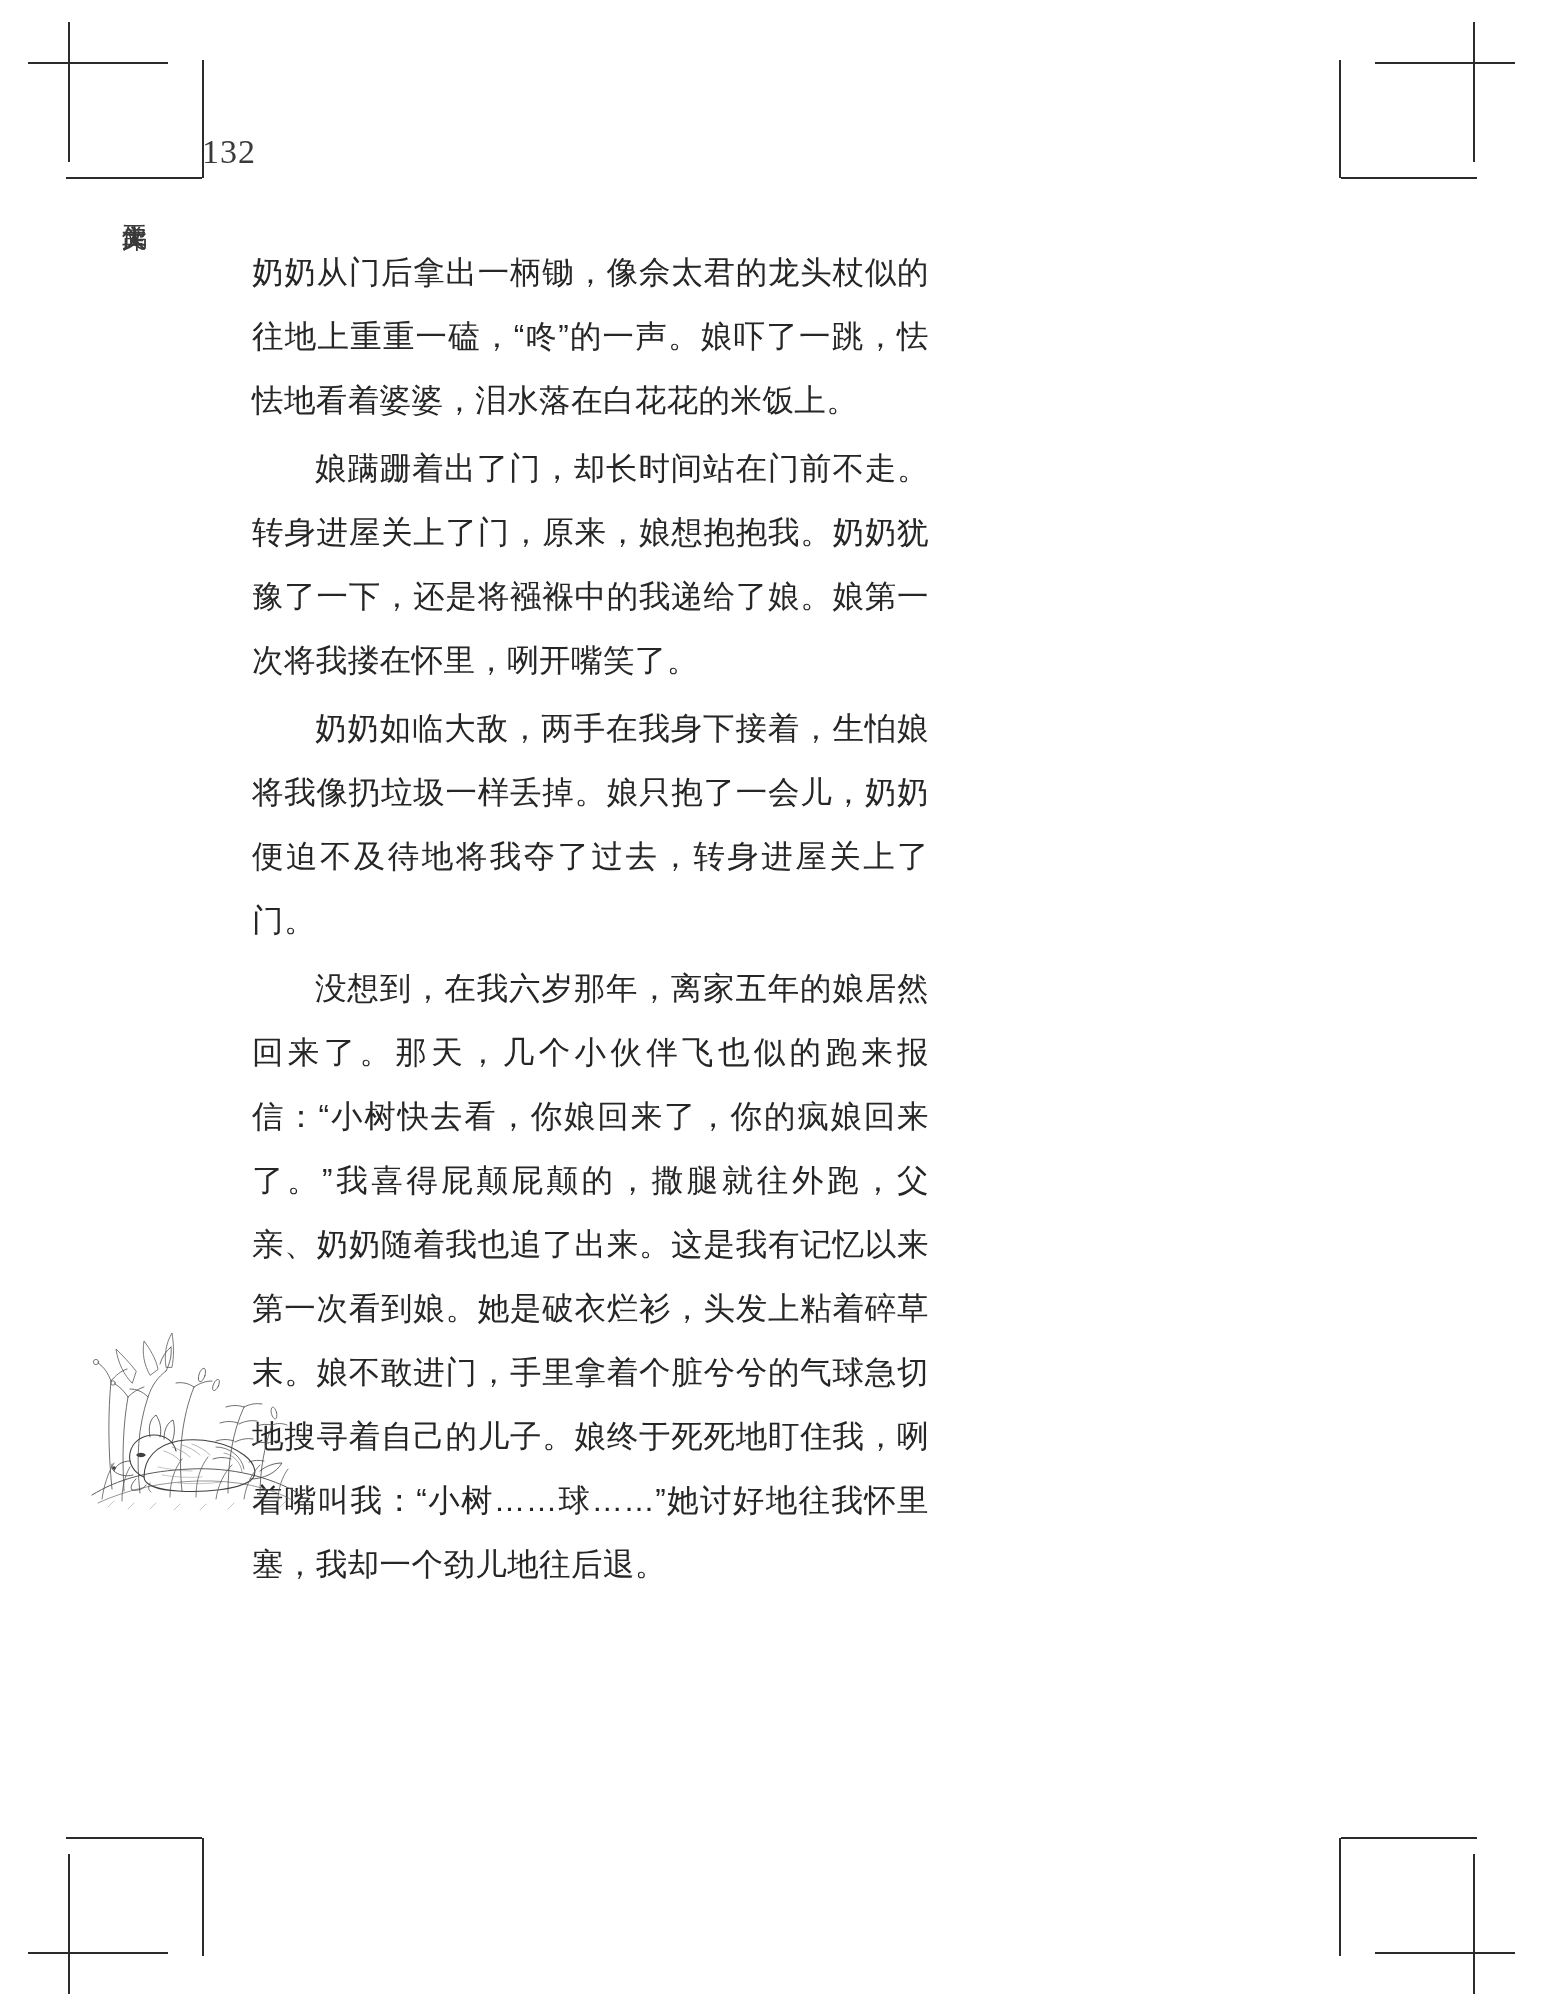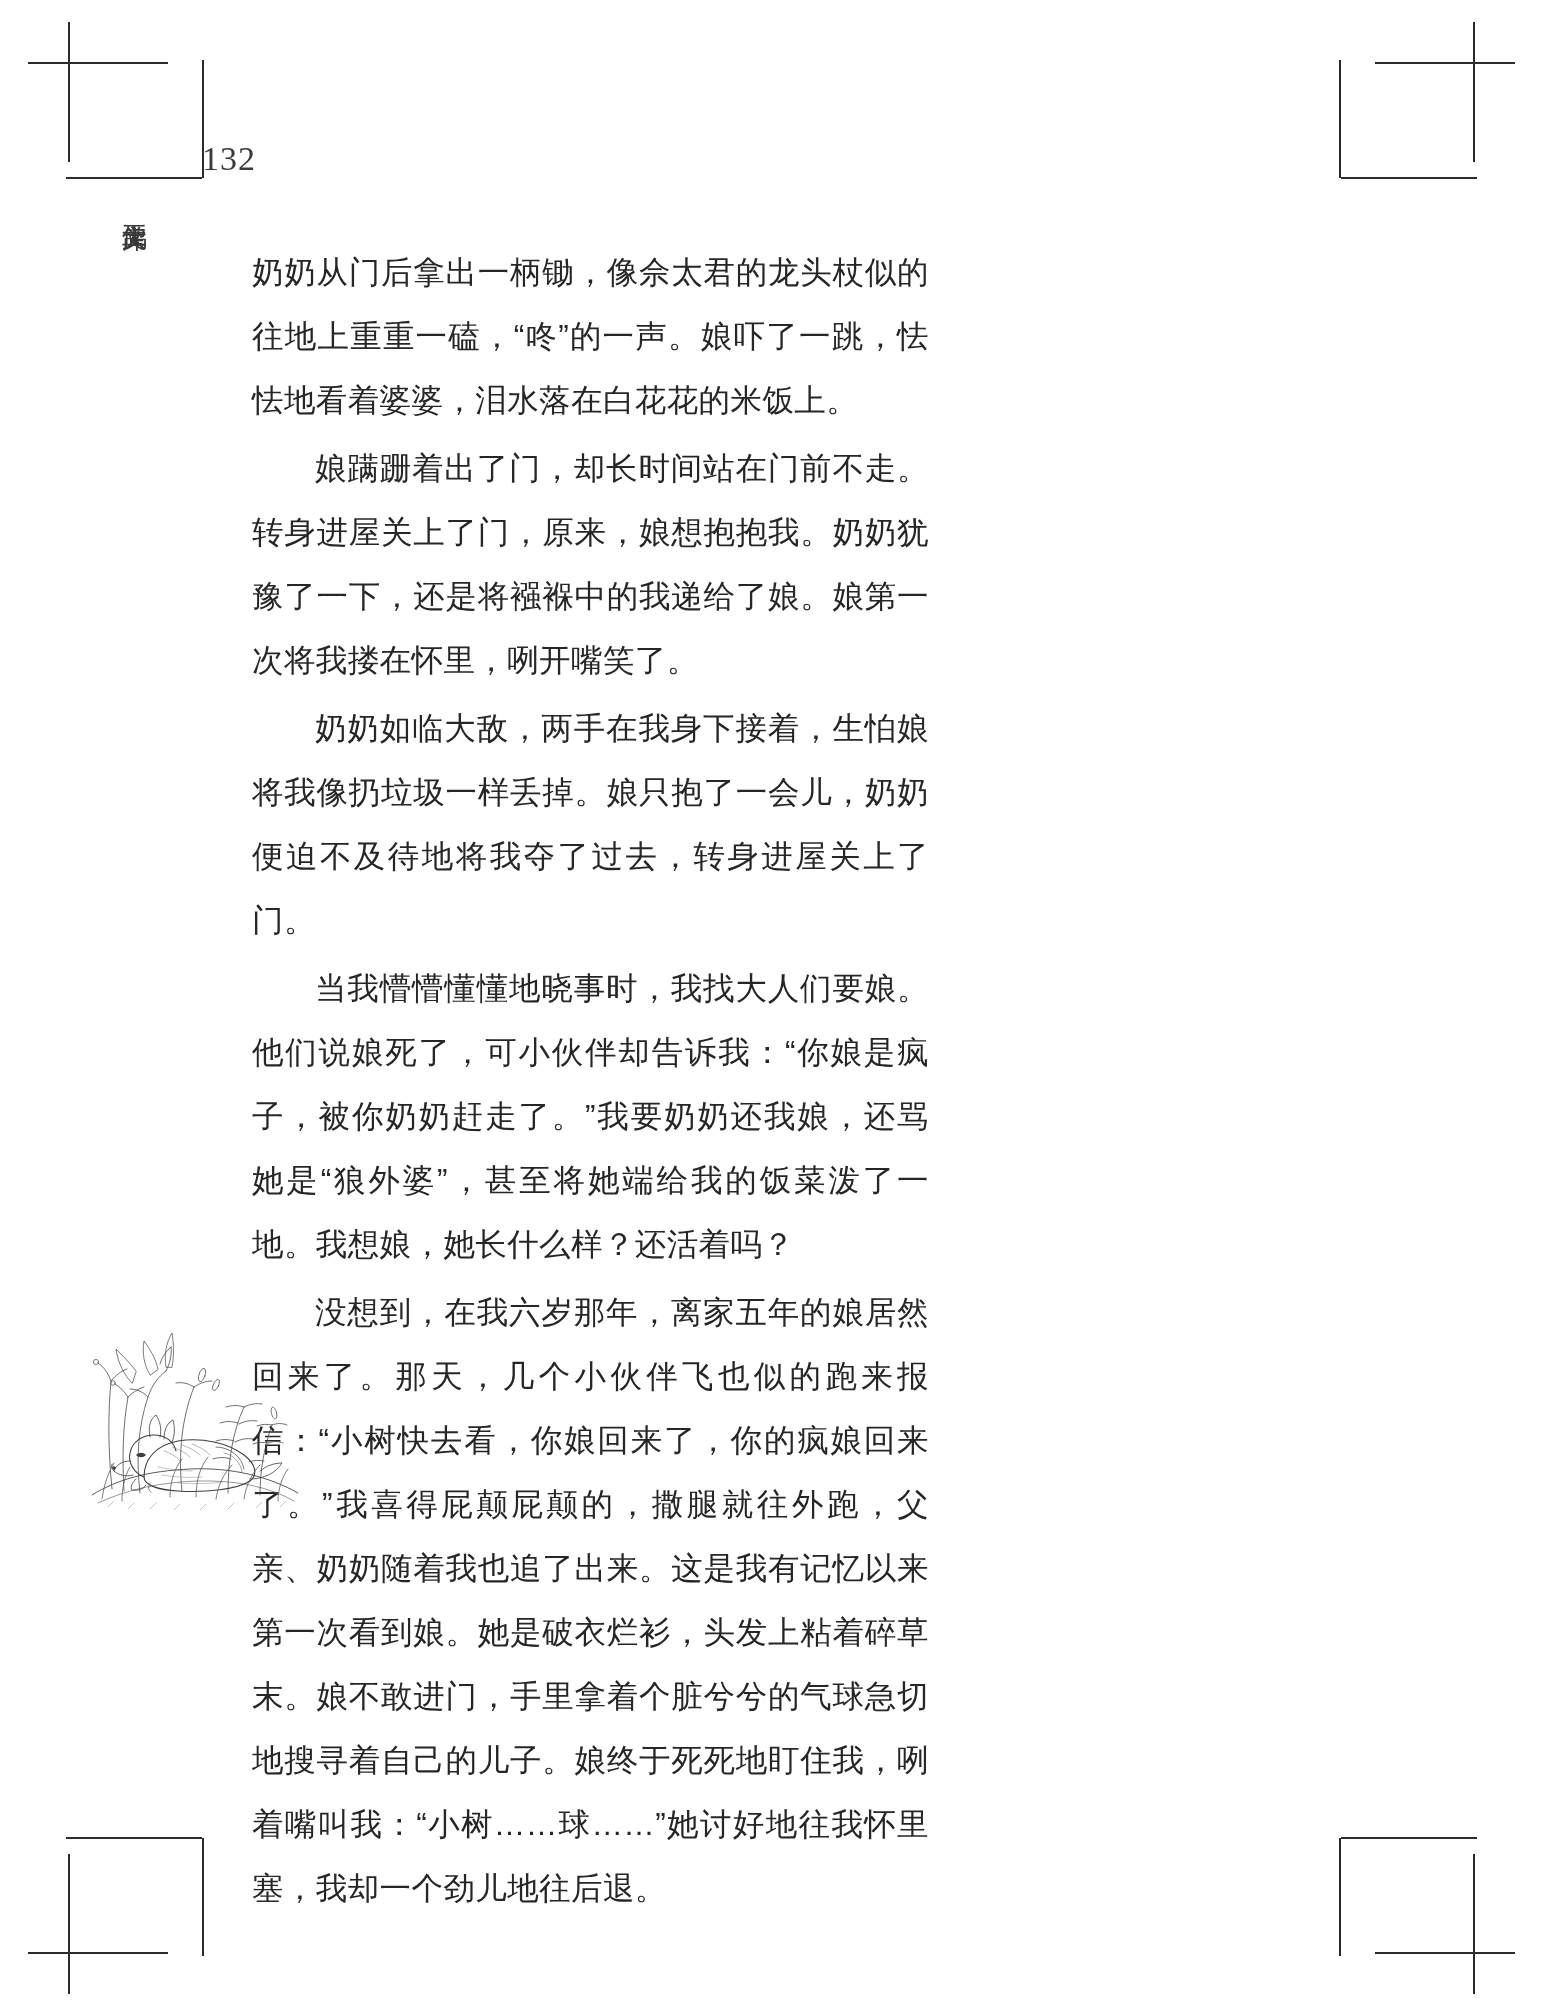--- a/index.html
+++ b/index.html
@@ -39,21 +39,21 @@
   #crop-br{right:28px;bottom:22px;width:175px;height:155px;}
   #crop-br .h1{right:0;   bottom:40px;  width:140px;}
   #crop-br .v1{right:40px;bottom:0;     height:140px;}
   #crop-br .h2{right:38px;bottom:155px; width:136px;}
   #crop-br .v2{right:174px;bottom:38px; height:118px;}
 
   
   #folio{
     position:absolute;left:202px;top:133px;
     font-family:"Liberation Serif","DejaVu Serif",serif;
-    font-size:34px;letter-spacing:1px;color:#3a3a3a;margin-top:7px;
+    font-size:34px;letter-spacing:1px;color:#3a3a3a;
   }
 
   
   #series{
     position:absolute;left:108px;top:205px;
     width:42px;
     font-size:25px;line-height:1.26;
     letter-spacing:0px;color:#3a3a3a;
     writing-mode:vertical-rl;text-orientation:upright;
     white-space:nowrap;
@@ -112,21 +112,20 @@
 </div>
 
 <div id="folio">132</div>
 
 <div id="series">大王鸽文库</div>
 
 <div id="body-column">
   <p class="para noindent">奶奶从门后拿出一柄锄，像佘太君的龙头杖似的往地上重重一磕，“咚”的一声。娘吓了一跳，怯怯地看着婆婆，泪水落在白花花的米饭上。</p>
   <p class="para">娘蹒跚着出了门，却长时间站在门前不走。转身进屋关上了门，原来，娘想抱抱我。奶奶犹豫了一下，还是将襁褓中的我递给了娘。娘第一次将我搂在怀里，咧开嘴笑了。</p>
   <p class="para">奶奶如临大敌，两手在我身下接着，生怕娘将我像扔垃圾一样丢掉。娘只抱了一会儿，奶奶便迫不及待地将我夺了过去，转身进屋关上了门。</p>
-  <p class="para">当我懵懵懂懂地晓事时，我找大人们要娘。他们说娘死了，可小伙伴却告诉我：“你娘是疯子，被你奶奶赶走了。”我要奶奶还我娘，还骂她是“狼外婆”，甚至将她端给我的饭菜泼了一地。我想娘，她长什么样？还活着吗？</p>
   <p class="para">没想到，在我六岁那年，离家五年的娘居然回来了。那天，几个小伙伴飞也似的跑来报信：“小树快去看，你娘回来了，你的疯娘回来了。”我喜得屁颠屁颠的，撒腿就往外跑，父亲、奶奶随着我也追了出来。这是我有记忆以来第一次看到娘。她是破衣烂衫，头发上粘着碎草末。娘不敢进门，手里拿着个脏兮兮的气球急切地搜寻着自己的儿子。娘终于死死地盯住我，咧着嘴叫我：“小树……球……”她讨好地往我怀里塞，我却一个劲儿地往后退。</p>
 </div>
 
 <div id="illustration">
 <svg viewBox="0 0 230 255" xmlns="http://www.w3.org/2000/svg" fill="none" stroke="#4a4a4a" stroke-width="0.8" stroke-linecap="round">
 
   <path d="M14 232 C40 216 70 208 112 206 C154 204 192 214 220 230" stroke="#5a5a5a" stroke-width="1"></path>
   <path d="M20 240 C50 226 84 219 120 218 C158 217 192 224 216 238" stroke="#6a6a6a" stroke-width="0.7"></path>
 
   <path d="M34 226 C30 186 30 150 33 118"></path>

